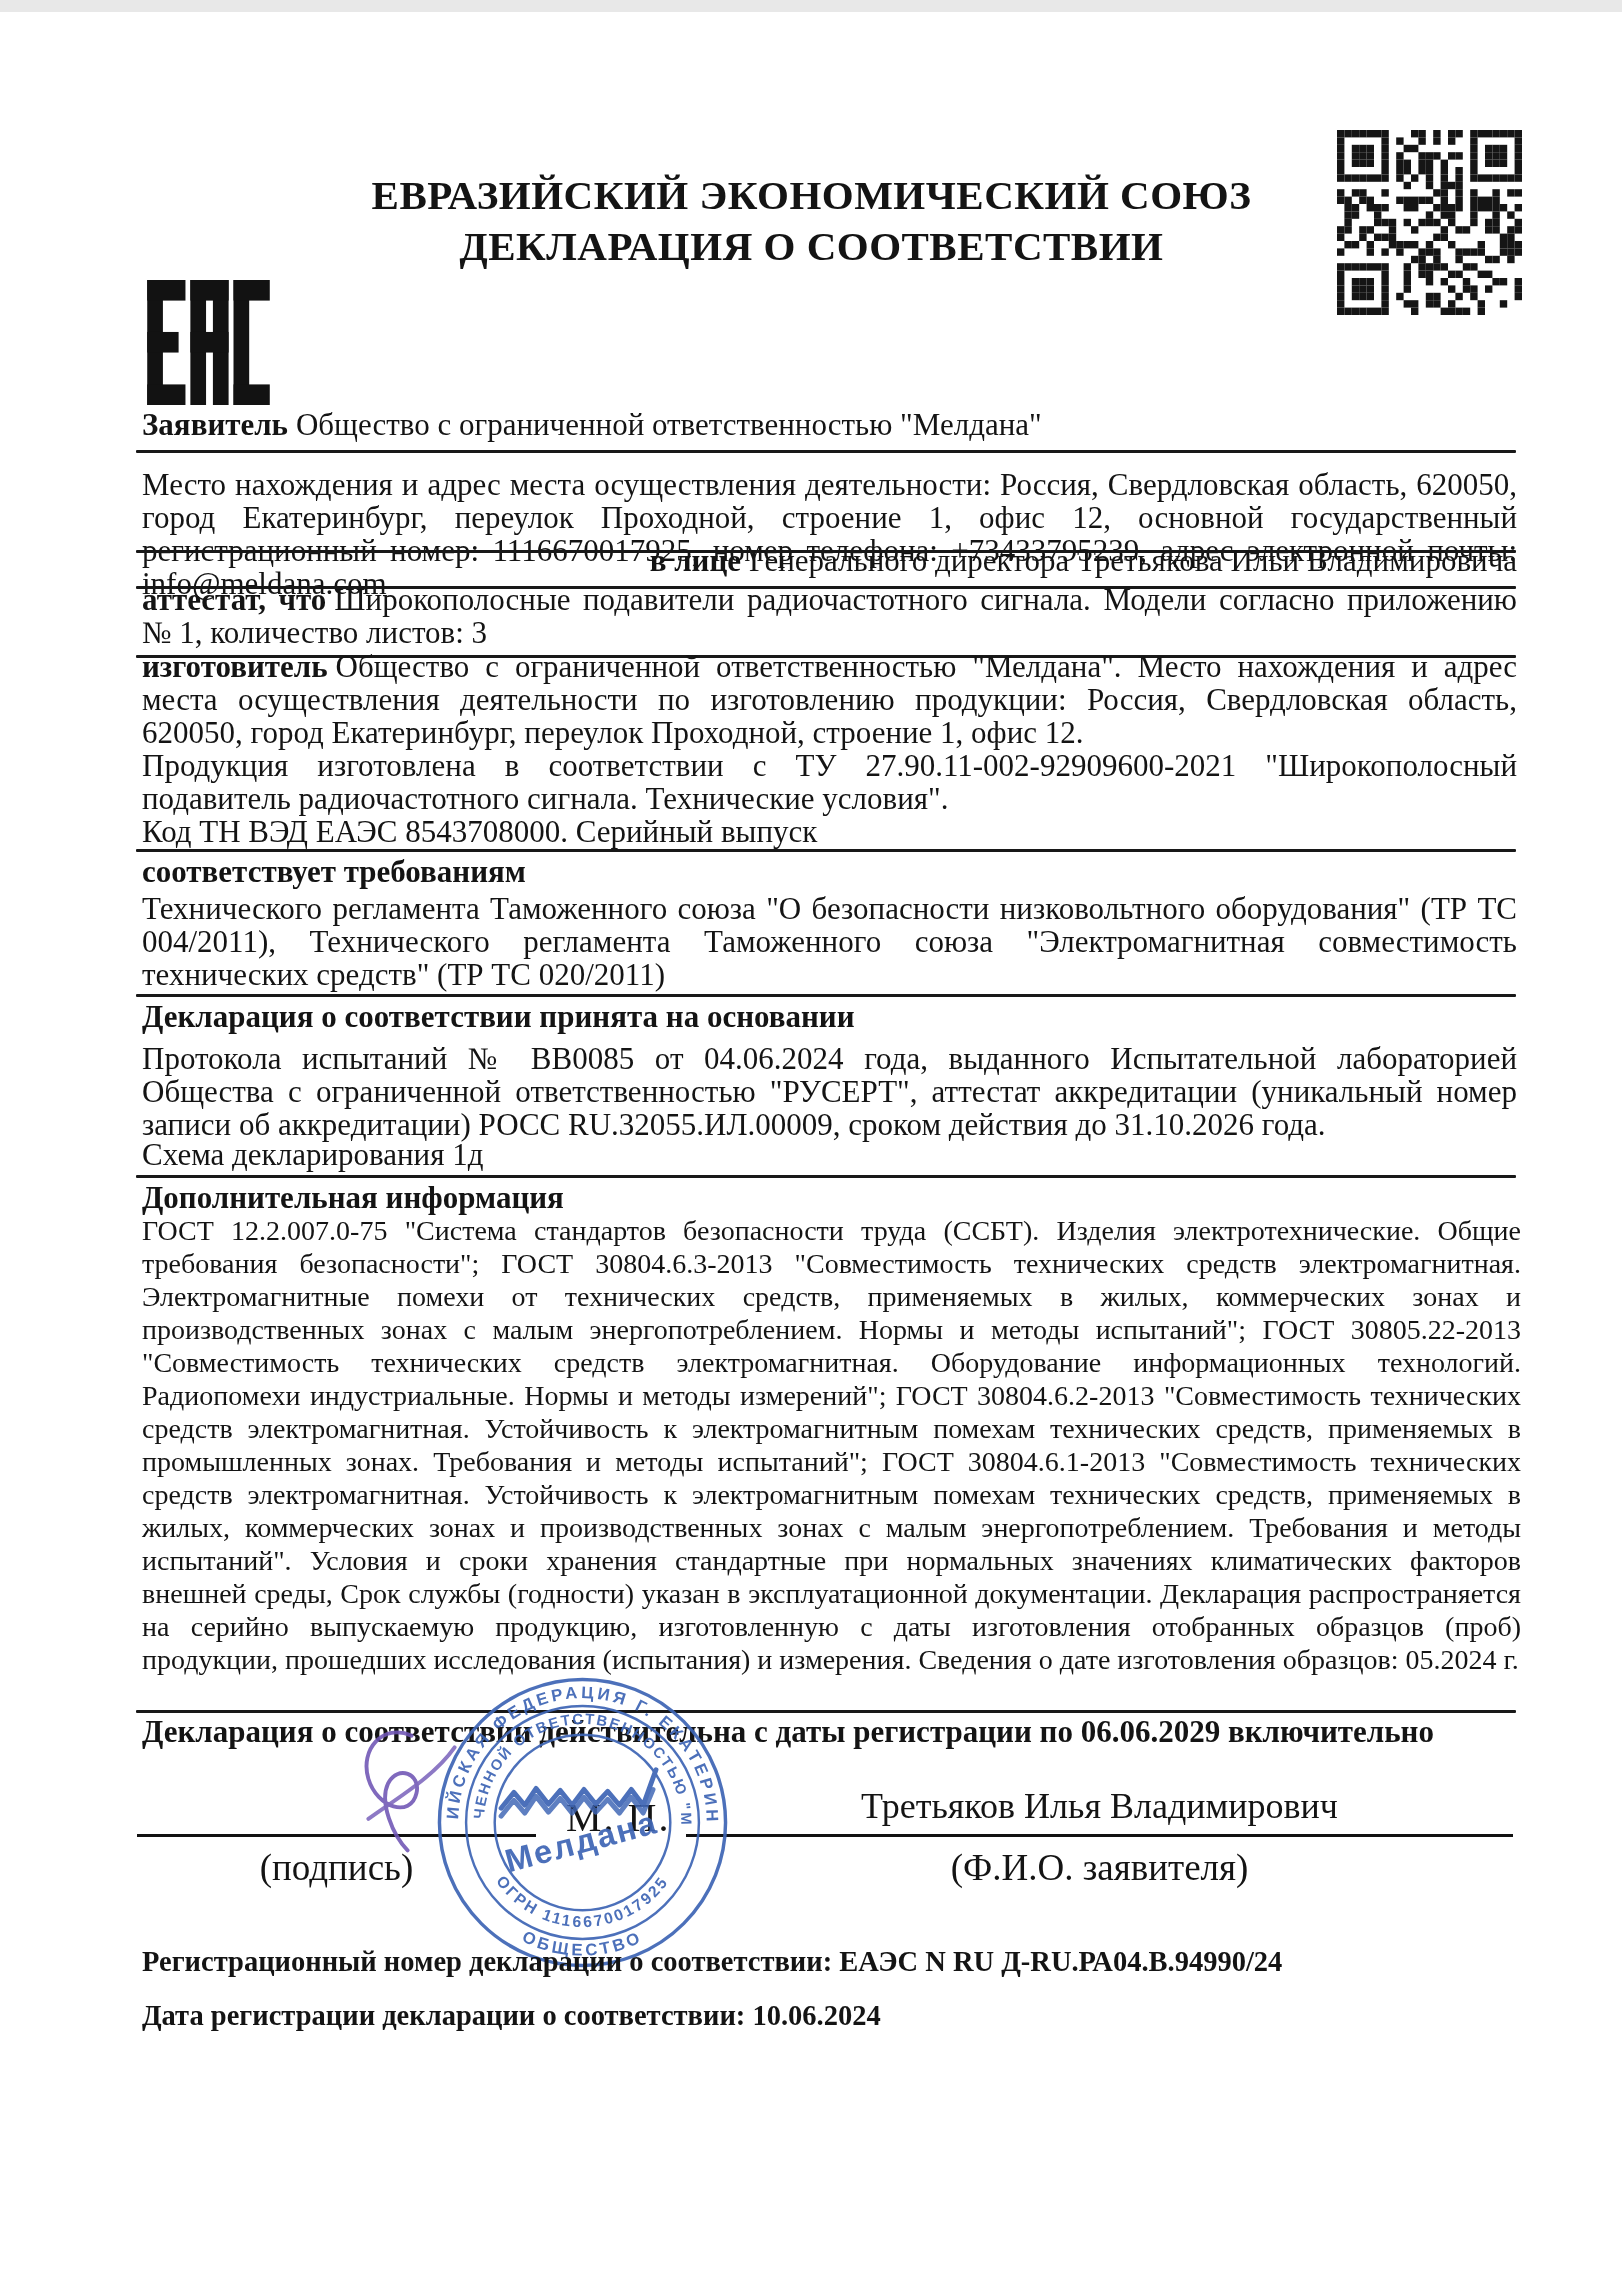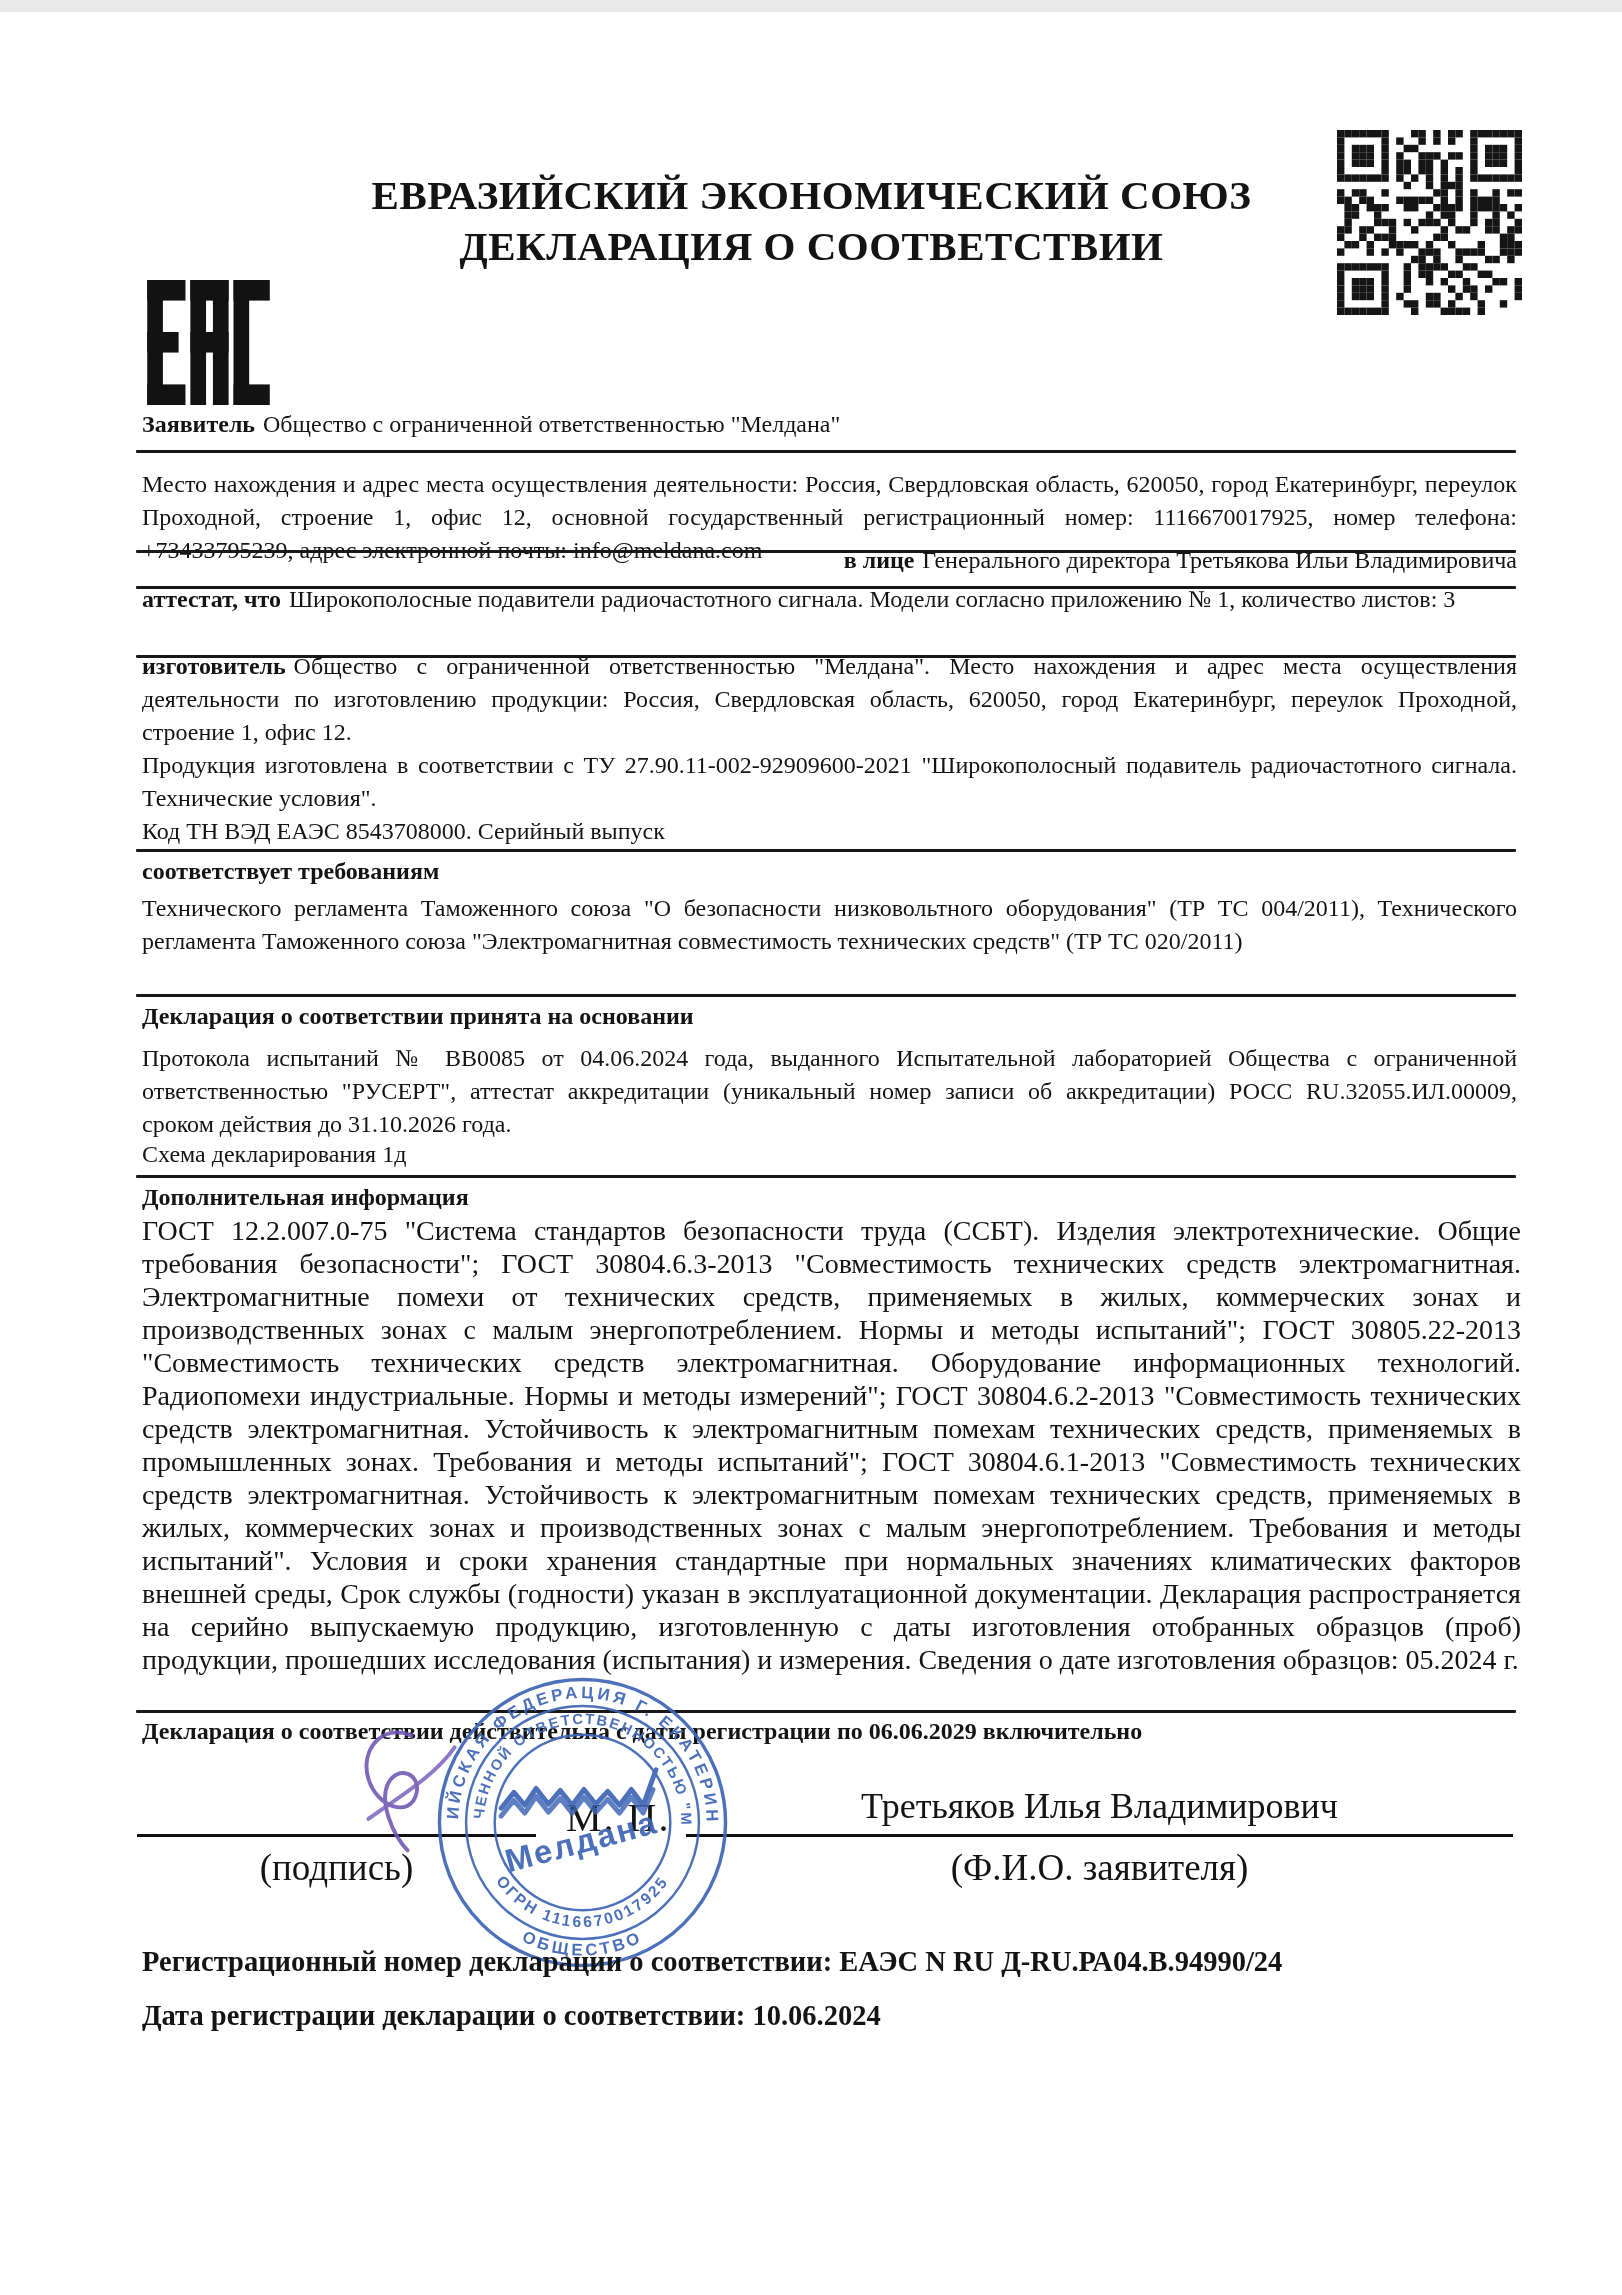--- a/index.html
+++ b/index.html
@@ -5,21 +5,21 @@
   html,body{margin:0;padding:0;background:#e8e8e8;}
   .page{
     position:relative;width:1623px;height:2295px;background:#ffffff;
     font-family:"Liberation Serif","DejaVu Serif",serif;color:#141414;
     overflow:hidden;margin:12px auto;
   }
   .title{
     position:absolute;left:0;top:158px;width:1623px;text-align:center;
     font-weight:bold;font-size:41px;line-height:51px;letter-spacing:0.5px;
   }
-  .txt{position:absolute;left:142px;width:1375px;font-size:24px;line-height:33px;}
+  .txt{position:absolute;left:142px;width:1375px;font-size:31px;line-height:33px;}
   .txt p{margin:0;}
   .just{text-align:justify;}
   .bold{font-weight:bold;}
   .lbl{font-weight:bold;margin-right:7.9px;}
   .rule{position:absolute;left:136px;width:1380px;height:3.4px;background:#181818;border-radius:1px;}
   .sigline{position:absolute;top:1822px;height:2.5px;background:#111;}
   .cap{position:absolute;top:1834px;text-align:center;font-size:37px;}
   .mp{position:absolute;left:566px;top:1782px;font-size:40px;letter-spacing:2px;}
   .signer{position:absolute;left:686px;top:1773px;width:827px;text-align:center;font-size:36px;}
   .regline{position:absolute;left:142px;width:1424px;font-weight:bold;font-size:28.5px;}

